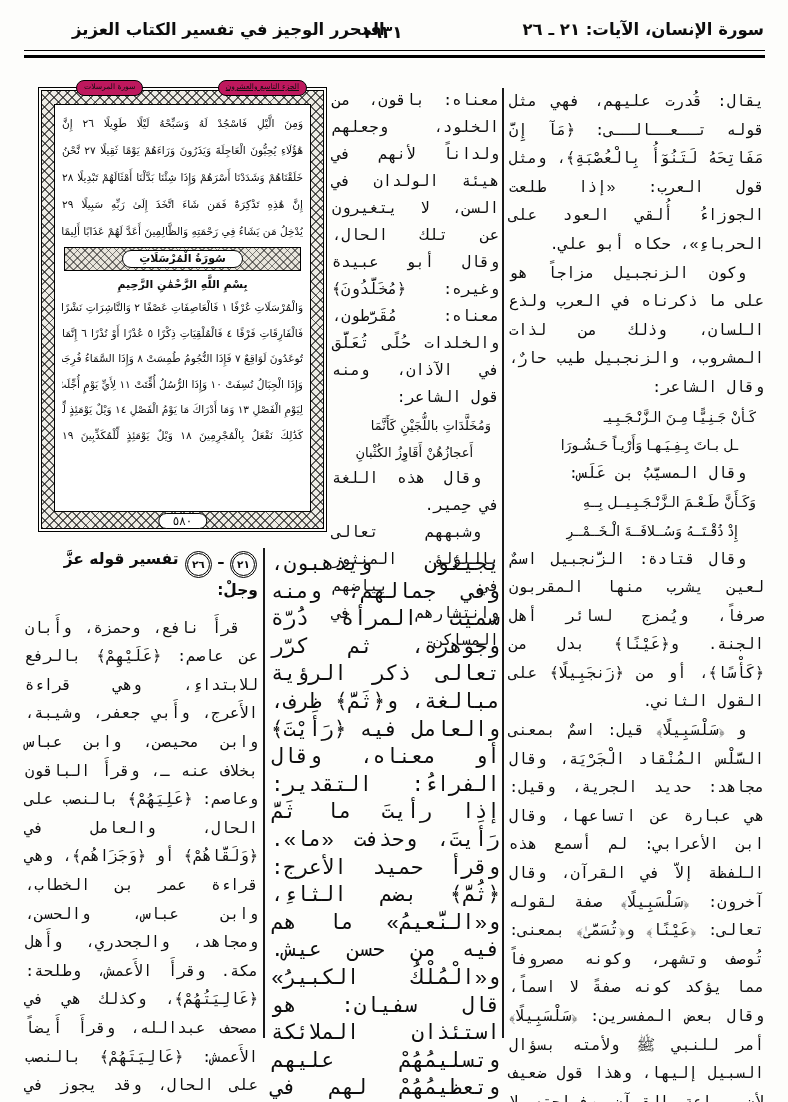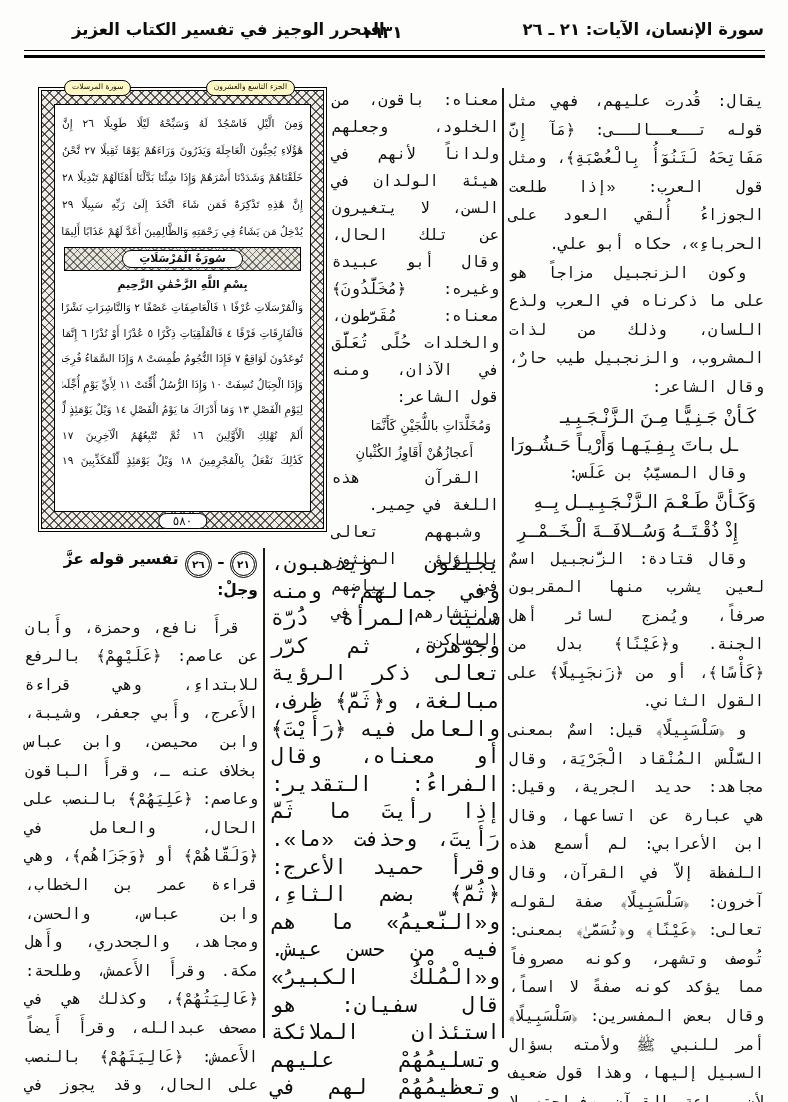--- a/index.html
+++ b/index.html
@@ -19,21 +19,21 @@
   .col p{margin:0;font-family:Liberation Mono, monospace;}
   .col-right{top:88px;right:24px;width:255px;font-size:15.5px;line-height:28.6px;}
   .col-mid-top{top:88px;left:332px;width:167px;font-size:15.5px;line-height:27px;}
   .col-mid-bottom{top:551px;left:271px;width:229px;font-size:21px;line-height:27.6px;}
   .col-left{top:545px;left:25px;width:233px;font-size:15.5px;line-height:28.6px;}
   .ind{text-indent:18px;}
   .vrule{position:absolute;width:1.5px;background:#1a1a1a;}
   .vrule-1{top:88px;left:502px;height:950px;}
   .vrule-2{top:548px;left:263px;height:490px;}
   
-  .poem{white-space:nowrap;overflow:hidden;text-align:right;font-size:18px;}
+  .poem{white-space:nowrap;overflow:hidden;text-align:right;font-size:14px;}
   .pa{padding-right:8px;}
   .pb{padding-right:26px;}
   .col-mid-top .poem{font-size:13px;}
   
   .marker{margin:0 0 10px;font-weight:bold;font-size:15.5px;text-align:right;}
   .mnum{display:inline-block;width:21px;height:21px;border:1.5px solid #000;border-radius:50%;
     outline:1px solid #000;outline-offset:1.5px;font-size:10.5px;line-height:20px;text-align:center;
     font-weight:bold;margin:0 3px;vertical-align:-4px;}
   
   .mushaf{position:absolute;top:80px;left:38px;width:289px;height:452px;}
@@ -50,22 +50,22 @@
   .q-line2{height:25.5px;line-height:25.5px;}
   .surah-banner{height:22px;margin:2px 2px 3px;border:1.2px solid #000;display:flex;align-items:center;
     justify-content:center;background-color:#e9e6dd;
     background-image:
       repeating-linear-gradient(45deg,rgba(20,20,20,.5) 0 1.2px,transparent 1.2px 5.5px),
       repeating-linear-gradient(-45deg,rgba(20,20,20,.5) 0 1.2px,transparent 1.2px 5.5px);}
   .surah-banner span{background:#fff;border:1px solid #000;border-radius:9px;padding:0 16px;
     font-size:11px;font-weight:bold;line-height:16px;white-space:nowrap;}
   .basmala{height:21px;line-height:21px;text-align:center;font-size:11px;font-weight:bold;}
   .tab{position:absolute;top:0;height:14px;line-height:12px;border:1px solid #000;border-radius:8px;
-    background:#fef9c3;font-size:7.6px;padding:0 7px;white-space:nowrap;z-index:3;}
-  .tab-right{right:32px;}
+    background:#be185d;font-size:7.6px;padding:0 7px;white-space:nowrap;z-index:3;margin-left:12px;}
+  .tab-right{right:20px;text-decoration:underline;}
   .tab-left{left:26px;}
   .m-pagenum{position:absolute;bottom:3px;left:50%;transform:translateX(-50%);background:#fff;
     border:1px solid #000;border-radius:9px;padding:0 14px;font-size:12px;line-height:14px;z-index:3;}
 </style>
 </head>
 <body>
 
 <div class="hdr hdr-section">سورة الإنسان، الآيات: ٢١ ـ ٢٦</div>
 <div class="hdr hdr-pagenum">١٩٣١</div>
 <div class="hdr hdr-title">المحرر الوجيز في تفسير الكتاب العزيز</div>
@@ -84,21 +84,20 @@
         <div class="q-line">يُدْخِلُ مَن يَشَاءُ فِي رَحْمَتِهِ وَالظَّالِمِينَ أَعَدَّ لَهُمْ عَذَابًا أَلِيمًا ٣١</div>
         <div class="surah-banner">
           <span>سُورَةُ الْمُرْسَلَاتِ</span>
         </div>
         <div class="basmala">بِسْمِ اللَّهِ الرَّحْمَٰنِ الرَّحِيمِ</div>
         <div class="q-line q-line2">وَالْمُرْسَلَاتِ عُرْفًا ١ فَالْعَاصِفَاتِ عَصْفًا ٢ وَالنَّاشِرَاتِ نَشْرًا ٣</div>
         <div class="q-line q-line2">فَالْفَارِقَاتِ فَرْقًا ٤ فَالْمُلْقِيَاتِ ذِكْرًا ٥ عُذْرًا أَوْ نُذْرًا ٦ إِنَّمَا</div>
         <div class="q-line q-line2">تُوعَدُونَ لَوَاقِعٌ ٧ فَإِذَا النُّجُومُ طُمِسَتْ ٨ وَإِذَا السَّمَاءُ فُرِجَتْ ٩</div>
         <div class="q-line q-line2">وَإِذَا الْجِبَالُ نُسِفَتْ ١٠ وَإِذَا الرُّسُلُ أُقِّتَتْ ١١ لِأَيِّ يَوْمٍ أُجِّلَتْ ١٢</div>
         <div class="q-line q-line2">لِيَوْمِ الْفَصْلِ ١٣ وَمَا أَدْرَاكَ مَا يَوْمُ الْفَصْلِ ١٤ وَيْلٌ يَوْمَئِذٍ لِّلْمُكَذِّبِينَ ١٥</div>
-        <div class="q-line q-line2">أَلَمْ نُهْلِكِ الْأَوَّلِينَ ١٦ ثُمَّ نُتْبِعُهُمُ الْآخِرِينَ ١٧</div>
         <div class="q-line q-line2">كَذَٰلِكَ نَفْعَلُ بِالْمُجْرِمِينَ ١٨ وَيْلٌ يَوْمَئِذٍ لِّلْمُكَذِّبِينَ ١٩</div>
       </div>
     </div>
   </div>
   <div class="m-pagenum">٥٨٠</div>
 </div>
 
 <div class="vrule vrule-1"></div>
 <div class="vrule vrule-2"></div>
 
@@ -112,21 +111,21 @@
   <div class="poem pb">إِذْ ذُقْـتَــهُ وَسُــلافَــةَ الْـخَــمْــرِ</div>
   <p class="ind">وقال قتادة: الزَّنجبيل اسمٌ لعين يشرب منها المقربون صرفاً، ويُمزج لسائر أهل الجنة. و﴿عَيْنًا﴾ بدل من ﴿كَأْسًا﴾، أو من ﴿زَنجَبِيلًا﴾ على القول الثاني.</p>
   <p class="ind">و ﴿سَلْسَبِيلًا﴾ قيل: اسمٌ بمعنى السَّلْس المُنْقاد الْجَرْيَة، وقال مجاهد: حديد الجرية، وقيل: هي عبارة عن اتساعها، وقال ابن الأعرابي: لم أسمع هذه اللفظة إلاّ في القرآن، وقال آخرون: ﴿سَلْسَبِيلًا﴾ صفة لقوله تعالى: ﴿عَيْنًا﴾ و﴿تُسَمَّىٰ﴾ بمعنى: تُوصف وتشهر، وكونه مصروفاً مما يؤكد كونه صفةً لا اسماً، وقال بعض المفسرين: ﴿سَلْسَبِيلًا﴾ أمر للنبي ﷺ ولأمته بسؤال السبيل إليها، وهذا قول ضعيف لأن براعة القرآن وفصاحته لا تجيءُ هكذا، واللفظة معروفة في اللسان، وأن «السَّلْس والسُّلسبيل» بمعنى واحد ومتقارب.</p>
   <p class="ind">و ﴿مُخَلَّدُونَ﴾ قال جمهور الناس:</p>
 </div>
 
 <div class="col col-mid-top">
   <p>معناه: باقون، من الخلود، وجعلهم ولداناً لأنهم في هيئة الولدان في السن، لا يتغيرون عن تلك الحال، وقال أبو عبيدة وغيره: ﴿مُخَلَّدُونَ﴾ معناه: مُقَرَّطون، والخلدات حُلًى تُعَلَّق في الآذان، ومنه قول الشاعر:</p>
   <div class="poem pa">وَمُخَلَّدَاتِ باللُّجَيْنِ كَأَنَّمَا</div>
   <div class="poem pb">أَعجازُهُنْ أَقَاوِزُ الكُثْبانِ</div>
-  <p class="ind">القرآن هذه اللغة في حِمير.</p>
+  <p class="ind">وقال هذه اللغة في حِمير.</p>
   <p class="ind">وشبههم تعالى باللؤلؤ المنثور في بياضهم وانتشارهم في المساكن</p>
 </div>
 
 <div class="col col-mid-bottom">
   <p>يجيئون ويذهبون، وفي جمالهم، ومنه سميت المرأة دُرّة وجوهرة، ثم كرّر تعالى ذكر الرؤية مبالغة، و﴿ثَمَّ﴾ ظرف، والعامل فيه ﴿رَأَيْتَ﴾ أو معناه، وقال الفراءُ: التقدير: إذا رأيتَ ما ثَمَّ رَأَيتَ، وحذفت «ما». وقرأ حميد الأعرج: ﴿ثُمَّ﴾ بضم الثاءِ، و«النَّعيمُ» ما هم فيه من حسن عيش. و«الْمُلْكُ الكبيرُ» قال سفيان: هو استئذان الملائكة وتسليمُهُمْ عليهم وتعظيمُهُمْ لهم في ذلك كالملوك، وقال أكثر المفسرين: «الْمُلْك الكبير» اتساع مواضعهم، روي عن عبدالله بن عمر أنه قال: ما من أهل الجنة من أحد إلاّ يسعى عليه ألف غلام، كلهم مختلف شغله من شغل أصحابه، وأدنى أهل الجنة منزلة من ينظر في مُلكه مسيرة ألف عام، يرى أقصاه كما يرى أدناه.</p>
 </div>
 
 <div class="col col-left">
   <div class="marker">
     <span class="mnum">٢١</span>

